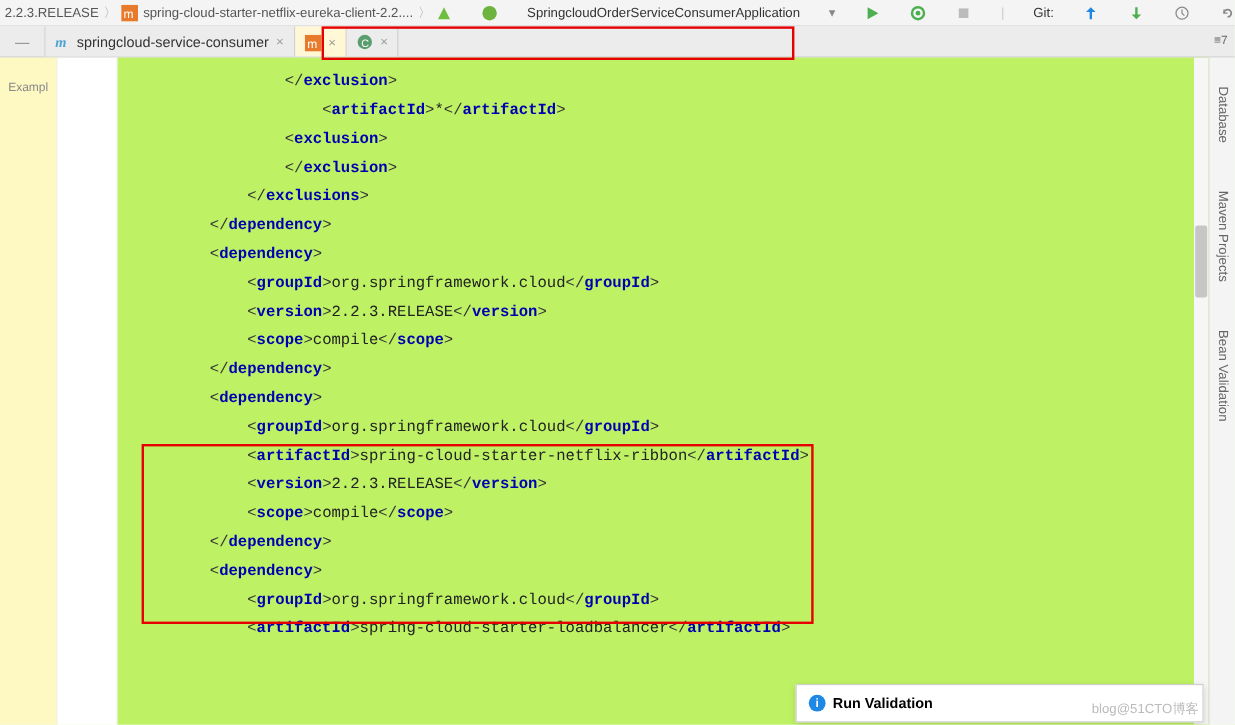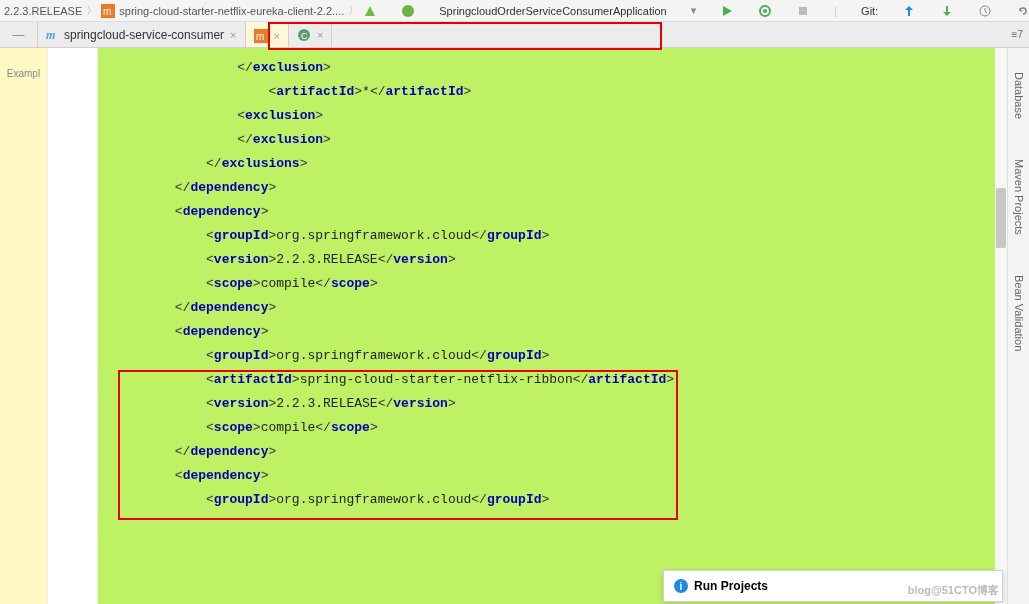--- a/index.html
+++ b/index.html
@@ -28,21 +28,21 @@
   .punct { color: #333; }
   .txt { color: #222; }
   .right-tools { width: 22px; background: #f4f4f4; border-left: 1px solid #e0e0e0; display: flex; flex-direction: column; align-items: center; padding-top: 24px; gap: 40px; }
   .right-tools .vlabel { writing-mode: vertical-rl; font-size: 11px; color: #666; cursor: pointer; }
   .scroll-track { position: absolute; right: 0; top: 0; bottom: 0; width: 12px; background: #f6f6f6; }
   .scroll-thumb { position: absolute; right: 1px; width: 10px; background: #c6c6c6; border-radius: 2px; top: 140px; height: 60px; }
   .notif { position: absolute; right: 26px; bottom: 2px; width: 340px; background: #fff; border: 1px solid #d0d0d0; box-shadow: 0 2px 6px rgba(0,0,0,0.15); padding: 8px 10px; font-size: 12px; }
   .notif .title { font-weight: bold; display: flex; align-items: center; gap: 6px; }
   .notif .msg { color: #555; margin-top: 2px; font-size: 11px; }
   .info-icon { width: 14px; height: 14px; border-radius: 50%; background: #1e88e5; color: #fff; display: inline-flex; align-items: center; justify-content: center; font-size: 10px; font-weight: bold; }
-  .watermark { position: absolute; right: 30px; bottom: 6px; font-size: 11px; color: #bbb; pointer-events: none; font-weight: bold; }
+  .watermark { position: absolute; right: 30px; bottom: 6px; font-size: 11px; color: #bbb; pointer-events: none; }
   .tabs-right { margin-left: auto; display: flex; align-items: center; padding: 0 6px; gap: 4px; }
   .git-lbl { color: #555; font-size: 11px; }
   .icon-m { color: #4da3d1; font-weight: bold; font-style: italic; font-family: serif; }
 </style>
 </head>
 <body>
 
 <div class="topbar">
   <div class="breadcrumb">
     <span>2.2.3.RELEASE</span>
@@ -172,36 +172,37 @@
     <div class="code-line">          <span class="punct">&lt;</span><span class="tag-br">scope</span><span class="punct">&gt;</span><span class="txt">compile</span><span class="punct">&lt;/</span><span class="tag-br">scope</span><span class="punct">&gt;</span></div>
     <div class="code-line">      <span class="punct">&lt;/</span><span class="tag-br">dependency</span><span class="punct">&gt;</span></div>
     <div class="code-line">      <span class="punct">&lt;</span><span class="tag-br">dependency</span><span class="punct">&gt;</span></div>
     <div class="code-line">          <span class="punct">&lt;</span><span class="tag-br">groupId</span><span class="punct">&gt;</span><span class="txt">org.springframework.cloud</span><span class="punct">&lt;/</span><span class="tag-br">groupId</span><span class="punct">&gt;</span></div>
     <div class="code-line">          <span class="punct">&lt;</span><span class="tag-br">artifactId</span><span class="punct">&gt;</span><span class="txt">spring-cloud-starter-netflix-ribbon</span><span class="punct">&lt;/</span><span class="tag-br">artifactId</span><span class="punct">&gt;</span></div>
     <div class="code-line">          <span class="punct">&lt;</span><span class="tag-br">version</span><span class="punct">&gt;</span><span class="txt">2.2.3.RELEASE</span><span class="punct">&lt;/</span><span class="tag-br">version</span><span class="punct">&gt;</span></div>
     <div class="code-line">          <span class="punct">&lt;</span><span class="tag-br">scope</span><span class="punct">&gt;</span><span class="txt">compile</span><span class="punct">&lt;/</span><span class="tag-br">scope</span><span class="punct">&gt;</span></div>
     <div class="code-line">      <span class="punct">&lt;/</span><span class="tag-br">dependency</span><span class="punct">&gt;</span></div>
     <div class="code-line">      <span class="punct">&lt;</span><span class="tag-br">dependency</span><span class="punct">&gt;</span></div>
     <div class="code-line">          <span class="punct">&lt;</span><span class="tag-br">groupId</span><span class="punct">&gt;</span><span class="txt">org.springframework.cloud</span><span class="punct">&lt;/</span><span class="tag-br">groupId</span><span class="punct">&gt;</span></div>
+    <div class="code-line">          <span class="punct">&lt;</span><span class="tag-br">artifactId</span><span class="punct">&gt;</span><span class="txt">spring-cloud-starter-loadbalancer</span><span class="punct">&lt;/</span><span class="tag-br">artifactId</span><span class="punct">&gt;</span></div>
 
     <div class="scroll-track">
       <div class="scroll-thumb"></div>
     </div>
   </div>
 
   <div class="right-tools">
     <span class="vlabel">Database</span>
     <span class="vlabel">Maven Projects</span>
     <span class="vlabel">Bean Validation</span>
   </div>
 </div>
 
 <div class="highlight-box hl-tab"></div>
 <div class="highlight-box hl-code"></div>
 
 <div class="notif">
   <div class="title">
     <span class="info-icon">i</span>
-    <span>Run Projects</span>
+    <span>Run Validation</span>
   </div>
 </div>
 
 <div class="watermark">blog@51CTO博客</div>
 
 </body></html>

